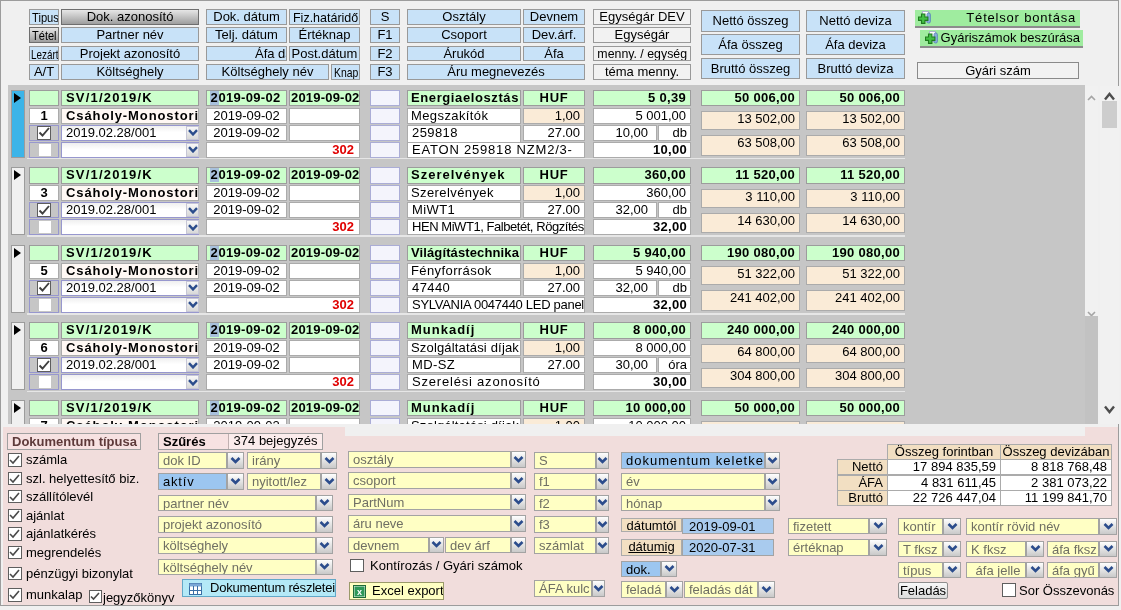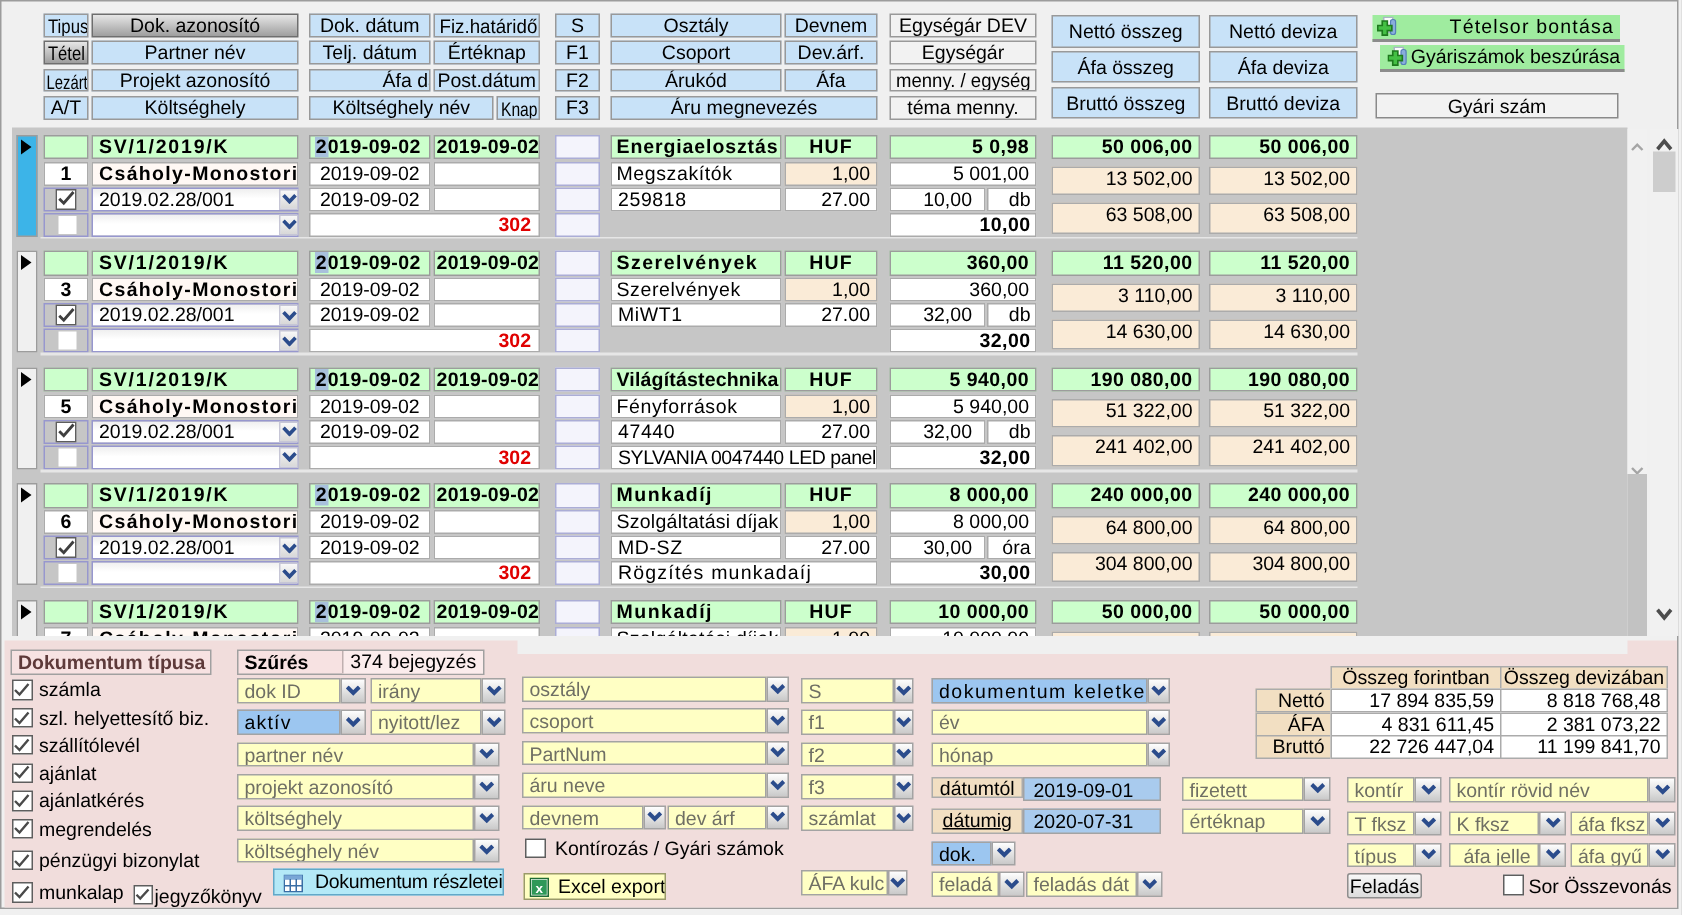--- a/index.html
+++ b/index.html
@@ -88,21 +88,21 @@
 <div class="a a c" style="left:917px;top:61.5px;width:162px;height:17.5px;background:#F2F2F2;border:1px solid #8A8A8A;line-height:15px;">Gyári szám</div>
 <div class="a" style="left:8px;top:85px;width:1077px;height:339px;background:#C6C6C6;overflow:hidden">
 <div class="a" style="left:3px;top:4.5px;width:14px;height:68px;background:#3CB4E8;border:1px solid #9C9C9C;"></div>
 <div style="position:absolute;left:6px;top:7.5px;width:0;height:0;border-left:7px solid #000;border-top:5px solid transparent;border-bottom:5px solid transparent;"></div>
 <div class="a g" style="left:21px;top:4.5px;width:30px;height:16.5px;"></div>
 <div class="a g b" style="left:53px;top:4.5px;width:138px;height:16.5px;padding-left:4px;letter-spacing:1.2px;">SV/1/2019/K</div>
 <div class="a g b ls3" style="left:198px;top:4.5px;width:81px;height:16.5px;padding-left:3px;"><span style="background:#A8C0DC;display:inline-block;padding:0 .5px;height:14px">2</span>019-09-02</div>
 <div class="a g b" style="left:281px;top:4.5px;width:71px;height:16.5px;padding-left:1px;letter-spacing:.2px;">2019-09-02</div>
 <div class="a g b" style="left:399px;top:4.5px;width:114px;height:16.5px;padding-left:3px;letter-spacing:0.60px;">Energiaelosztás</div>
 <div class="a g b c" style="left:515px;top:4.5px;width:62px;height:16.5px;letter-spacing:.8px;">HUF</div>
-<div class="a g b r ls3" style="left:585px;top:4.5px;width:98px;height:16.5px;">5 0,98</div>
+<div class="a g b r ls3" style="left:585px;top:4.5px;width:98px;height:16.5px;">5 0,39</div>
 <div class="a g b r ls3" style="left:693px;top:4.5px;width:99px;height:16.5px;">50 006,00</div>
 <div class="a g b r ls3" style="left:798px;top:4.5px;width:99px;height:16.5px;">50 006,00</div>
 <div class="a w b c" style="left:21px;top:22.5px;width:30px;height:16px;">1</div>
 <div class="a w b" style="left:53px;top:22.5px;width:138px;height:16px;background:#FFF8F4;padding-left:4px;letter-spacing:.9px;">Csáholy-Monostori</div>
 <div class="a w c" style="left:198px;top:22.5px;width:81px;height:16px;">2019-09-02</div>
 <div class="a w" style="left:281px;top:22.5px;width:71px;height:16px;"></div>
 <div class="a w" style="left:399px;top:22.5px;width:114px;height:16px;padding-left:3px;letter-spacing:0.40px;">Megszakítók</div>
 <div class="a be r" style="left:515px;top:22.5px;width:62px;height:16px;">1,00</div>
 <div class="a w r" style="left:585px;top:22.5px;width:98px;height:16px;">5 001,00</div>
 <div class="a gr" style="left:21px;top:39.5px;width:30px;height:16px;border-color:#9797CE;"></div>
@@ -112,33 +112,34 @@
         </svg>
       </div>
 <div class="a w" style="left:53px;top:39.5px;width:138px;height:16px;background:linear-gradient(#EFEFEF,#fff 45%);padding-left:4px;border-color:#9797CE;">2019.02.28/001</div>
 <div class="a f" style="left:178px;top:40.5px;width:13px;height:14px;background:linear-gradient(#F8F8F8,#D8D8D8);border:1px solid #C6C6D6;">
         <svg width="10" height="7" viewBox="0 0 10 7">
           <path d="M1 1.2 L5 5.4 L9 1.2" fill="none" stroke="#2B4C8C" stroke-width="2.4"></path>
         </svg>
       </div>
 <div class="a w c" style="left:198px;top:39.5px;width:81px;height:16px;">2019-09-02</div>
 <div class="a w" style="left:281px;top:39.5px;width:71px;height:16px;"></div>
-<div class="a w" style="left:399px;top:39.5px;width:114px;height:16px;padding-left:4px;letter-spacing:.4px;">259818</div>
+<div class="a w" style="left:399px;top:39.5px;width:114px;height:32px;padding-left:4px;letter-spacing:.4px;">259818</div>
 <div class="a w r" style="left:515px;top:39.5px;width:62px;height:16px;">27.00</div>
 <div class="a w r" style="left:585px;top:39.5px;width:64px;height:16px;padding-right:8px !important;">10,00</div>
 <div class="a w r" style="left:650px;top:39.5px;width:33px;height:16px;padding-right:3px;">db</div>
 <div class="a gr" style="left:21px;top:56.5px;width:30px;height:16px;border-color:#9797CE;"></div>
 <div class="a" style="left:31px;top:58.5px;width:12px;height:12px;background:#fff;"></div>
 <div class="a w" style="left:53px;top:56.5px;width:138px;height:16px;background:linear-gradient(#EFEFEF,#fff 45%);border-color:#9797CE;"></div>
 <div class="a f" style="left:178px;top:57.5px;width:13px;height:14px;background:linear-gradient(#F8F8F8,#D8D8D8);border:1px solid #C6C6D6;">
         <svg width="10" height="7" viewBox="0 0 10 7">
           <path d="M1 1.2 L5 5.4 L9 1.2" fill="none" stroke="#2B4C8C" stroke-width="2.4"></path>
         </svg>
       </div>
 <div class="a w b r" style="left:198px;top:56.5px;width:154px;height:16px;color:#E00000;padding-right:5px;">302</div>
+<div class="a w" style="left:399px;top:56.5px;width:178px;height:16px;padding-left:4px;letter-spacing:0.80px;">EATON 259818 NZM2/3-</div>
 <div class="a w b r ls3" style="left:585px;top:56.5px;width:98px;height:16px;padding-right:3px;">10,00</div>
 <div class="a sc" style="left:362px;top:4.5px;width:30px;height:16.5px;"></div>
 <div class="a sc" style="left:362px;top:22.5px;width:30px;height:16px;"></div>
 <div class="a sc" style="left:362px;top:39.5px;width:30px;height:16px;"></div>
 <div class="a sc" style="left:362px;top:56.5px;width:30px;height:16px;"></div>
 <div class="a" style="left:19px;top:72.8px;width:878px;height:1.6px;background:#E6E6E6;"></div>
 <div class="a be r" style="left:693px;top:26px;width:99px;height:19px;">13 502,00</div>
 <div class="a be r" style="left:798px;top:26px;width:99px;height:19px;">13 502,00</div>
 <div class="a be r" style="left:693px;top:50px;width:99px;height:20.5px;">63 508,00</div>
 <div class="a be r" style="left:798px;top:50px;width:99px;height:20.5px;">63 508,00</div>
@@ -180,20 +181,21 @@
 <div class="a w r" style="left:650px;top:117.1px;width:33px;height:16px;padding-right:3px;">db</div>
 <div class="a gr" style="left:21px;top:134.1px;width:30px;height:16px;border-color:#9797CE;"></div>
 <div class="a" style="left:31px;top:136.1px;width:12px;height:12px;background:#fff;"></div>
 <div class="a w" style="left:53px;top:134.1px;width:138px;height:16px;background:linear-gradient(#EFEFEF,#fff 45%);border-color:#9797CE;"></div>
 <div class="a f" style="left:178px;top:135.1px;width:13px;height:14px;background:linear-gradient(#F8F8F8,#D8D8D8);border:1px solid #C6C6D6;">
         <svg width="10" height="7" viewBox="0 0 10 7">
           <path d="M1 1.2 L5 5.4 L9 1.2" fill="none" stroke="#2B4C8C" stroke-width="2.4"></path>
         </svg>
       </div>
 <div class="a w b r" style="left:198px;top:134.1px;width:154px;height:16px;color:#E00000;padding-right:5px;">302</div>
+<div class="a w" style="left:399px;top:134.1px;width:178px;height:16px;padding-left:4px;letter-spacing:-0.45px;">HEN MiWT1, Falbetét, Rögzítés</div>
 <div class="a w b r ls3" style="left:585px;top:134.1px;width:98px;height:16px;padding-right:3px;">32,00</div>
 <div class="a sc" style="left:362px;top:82.1px;width:30px;height:16.5px;"></div>
 <div class="a sc" style="left:362px;top:100.1px;width:30px;height:16px;"></div>
 <div class="a sc" style="left:362px;top:117.1px;width:30px;height:16px;"></div>
 <div class="a sc" style="left:362px;top:134.1px;width:30px;height:16px;"></div>
 <div class="a" style="left:19px;top:150.4px;width:878px;height:1.6px;background:#E6E6E6;"></div>
 <div class="a be r" style="left:693px;top:103.6px;width:99px;height:19px;">3 110,00</div>
 <div class="a be r" style="left:798px;top:103.6px;width:99px;height:19px;">3 110,00</div>
 <div class="a be r" style="left:693px;top:127.6px;width:99px;height:20.5px;">14 630,00</div>
 <div class="a be r" style="left:798px;top:127.6px;width:99px;height:20.5px;">14 630,00</div>
@@ -291,21 +293,21 @@
 <div class="a w r" style="left:650px;top:272.3px;width:33px;height:16px;padding-right:3px;">óra</div>
 <div class="a gr" style="left:21px;top:289.3px;width:30px;height:16px;border-color:#9797CE;"></div>
 <div class="a" style="left:31px;top:291.3px;width:12px;height:12px;background:#fff;"></div>
 <div class="a w" style="left:53px;top:289.3px;width:138px;height:16px;background:linear-gradient(#EFEFEF,#fff 45%);border-color:#9797CE;"></div>
 <div class="a f" style="left:178px;top:290.3px;width:13px;height:14px;background:linear-gradient(#F8F8F8,#D8D8D8);border:1px solid #C6C6D6;">
         <svg width="10" height="7" viewBox="0 0 10 7">
           <path d="M1 1.2 L5 5.4 L9 1.2" fill="none" stroke="#2B4C8C" stroke-width="2.4"></path>
         </svg>
       </div>
 <div class="a w b r" style="left:198px;top:289.3px;width:154px;height:16px;color:#E00000;padding-right:5px;">302</div>
-<div class="a w" style="left:399px;top:289.3px;width:178px;height:16px;padding-left:4px;letter-spacing:0.80px;">Rögzítés munkadaíj</div>
+<div class="a w" style="left:399px;top:289.3px;width:178px;height:16px;padding-left:4px;letter-spacing:0.80px;">Szerelési azonosító</div>
 <div class="a w b r ls3" style="left:585px;top:289.3px;width:98px;height:16px;padding-right:3px;">30,00</div>
 <div class="a sc" style="left:362px;top:237.3px;width:30px;height:16.5px;"></div>
 <div class="a sc" style="left:362px;top:255.3px;width:30px;height:16px;"></div>
 <div class="a sc" style="left:362px;top:272.3px;width:30px;height:16px;"></div>
 <div class="a sc" style="left:362px;top:289.3px;width:30px;height:16px;"></div>
 <div class="a" style="left:19px;top:305.6px;width:878px;height:1.6px;background:#E6E6E6;"></div>
 <div class="a be r" style="left:693px;top:258.8px;width:99px;height:19px;">64 800,00</div>
 <div class="a be r" style="left:798px;top:258.8px;width:99px;height:19px;">64 800,00</div>
 <div class="a be r" style="left:693px;top:282.8px;width:99px;height:20.5px;">304 800,00</div>
 <div class="a be r" style="left:798px;top:282.8px;width:99px;height:20.5px;">304 800,00</div>

